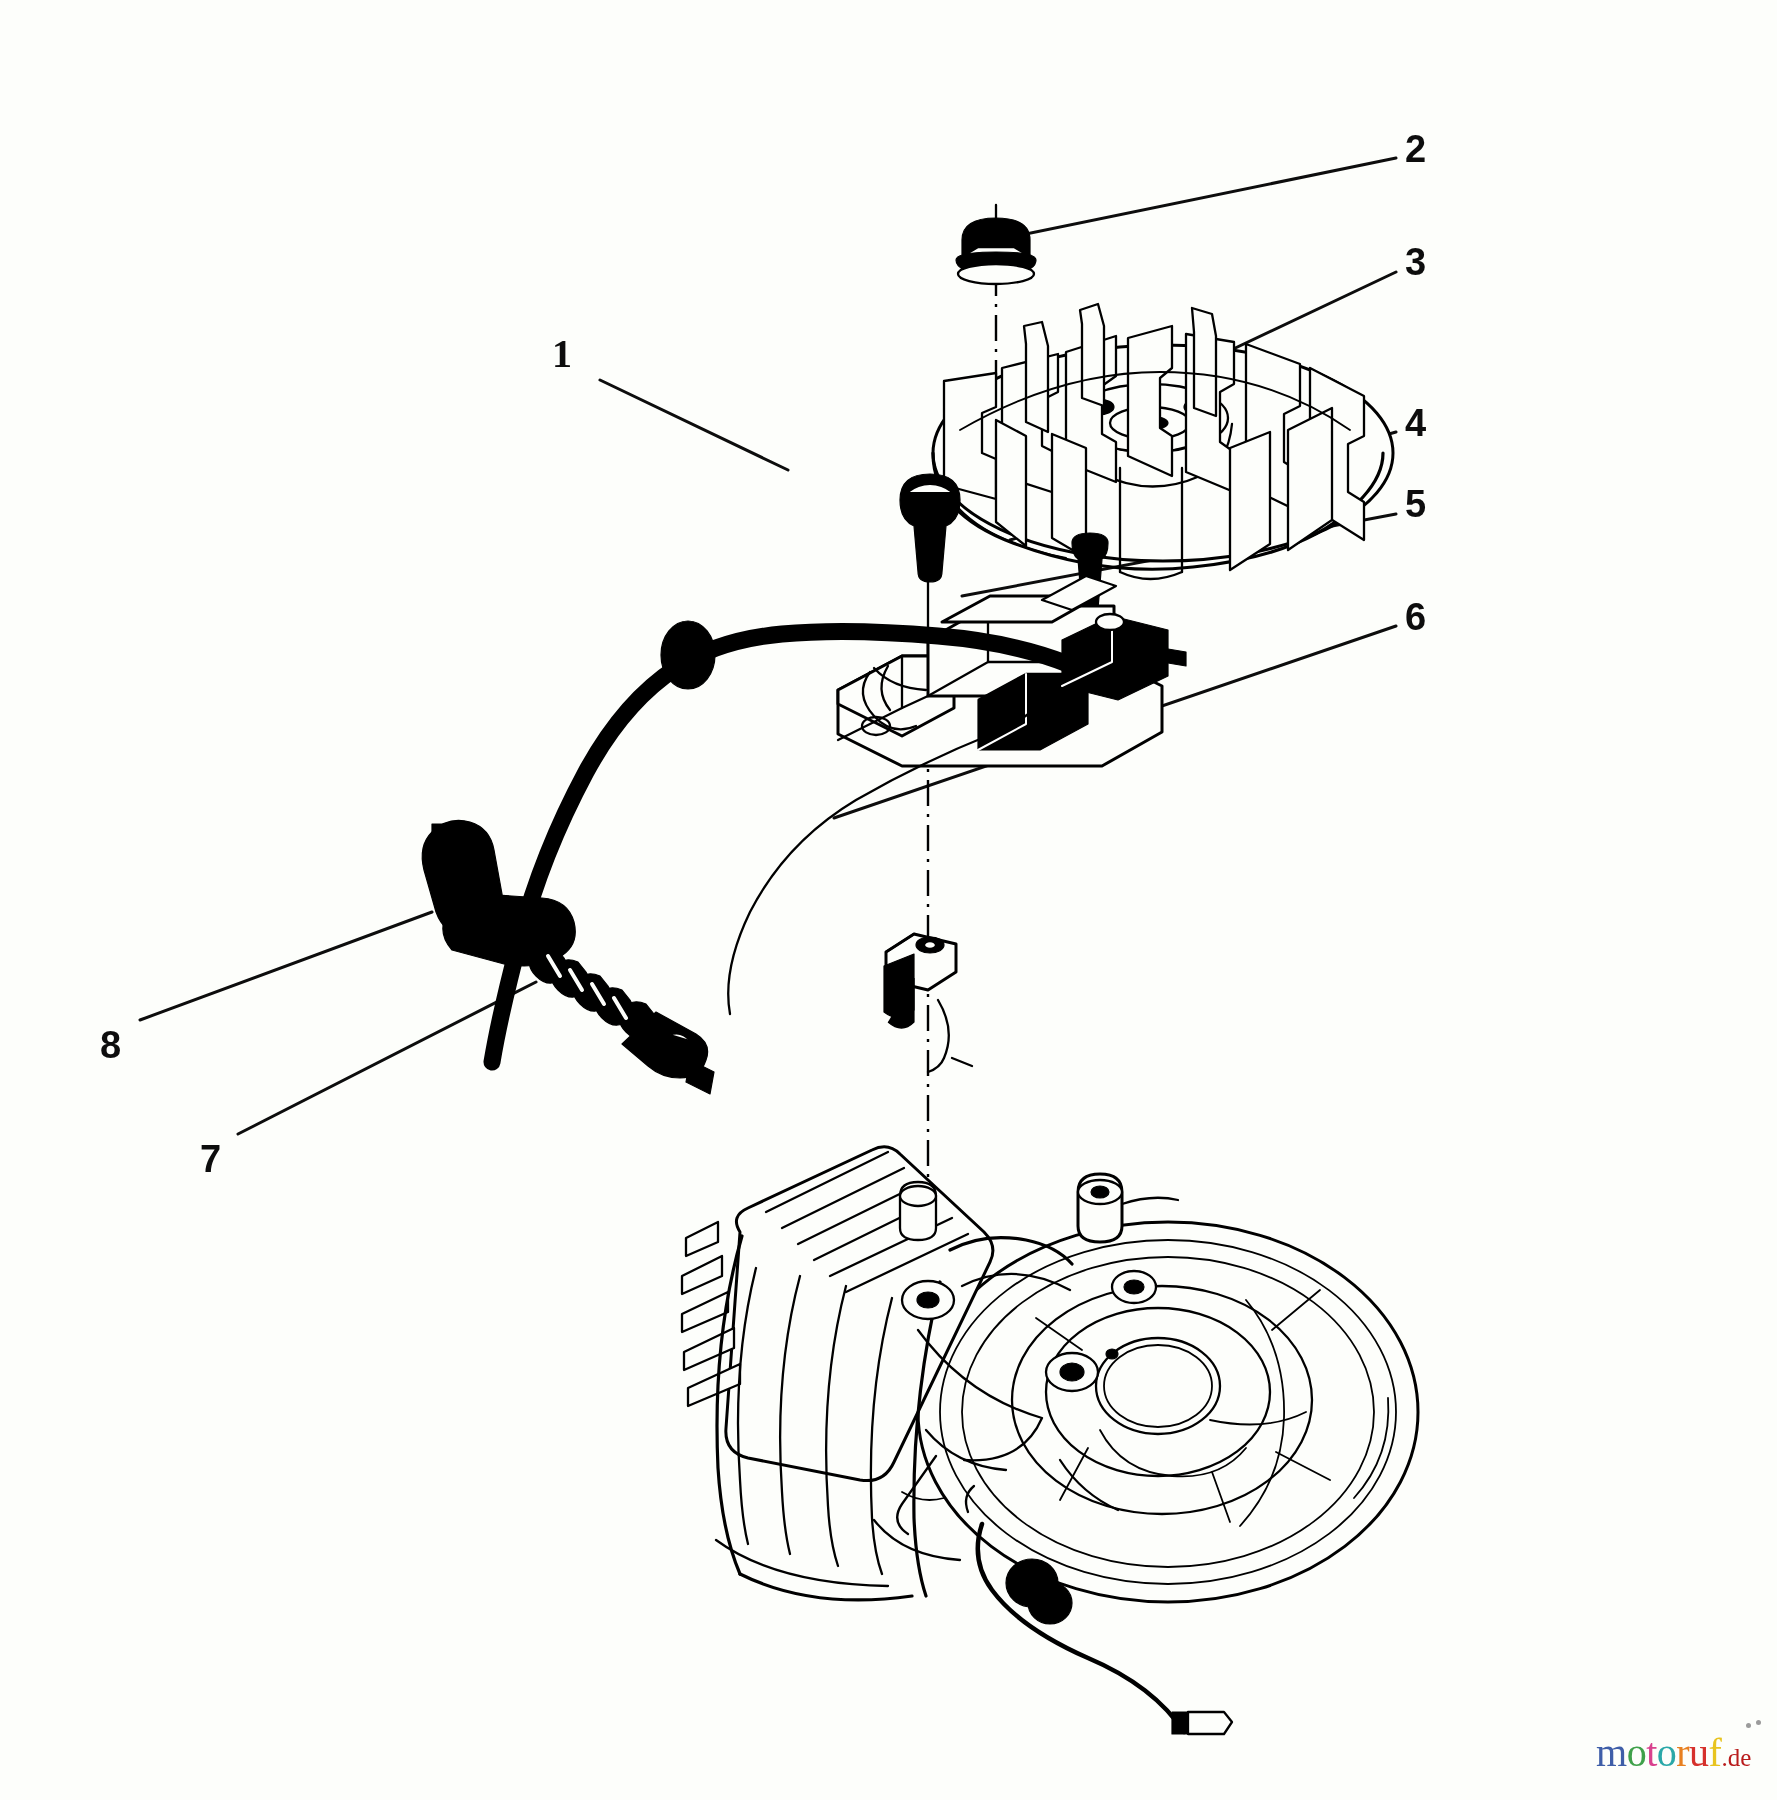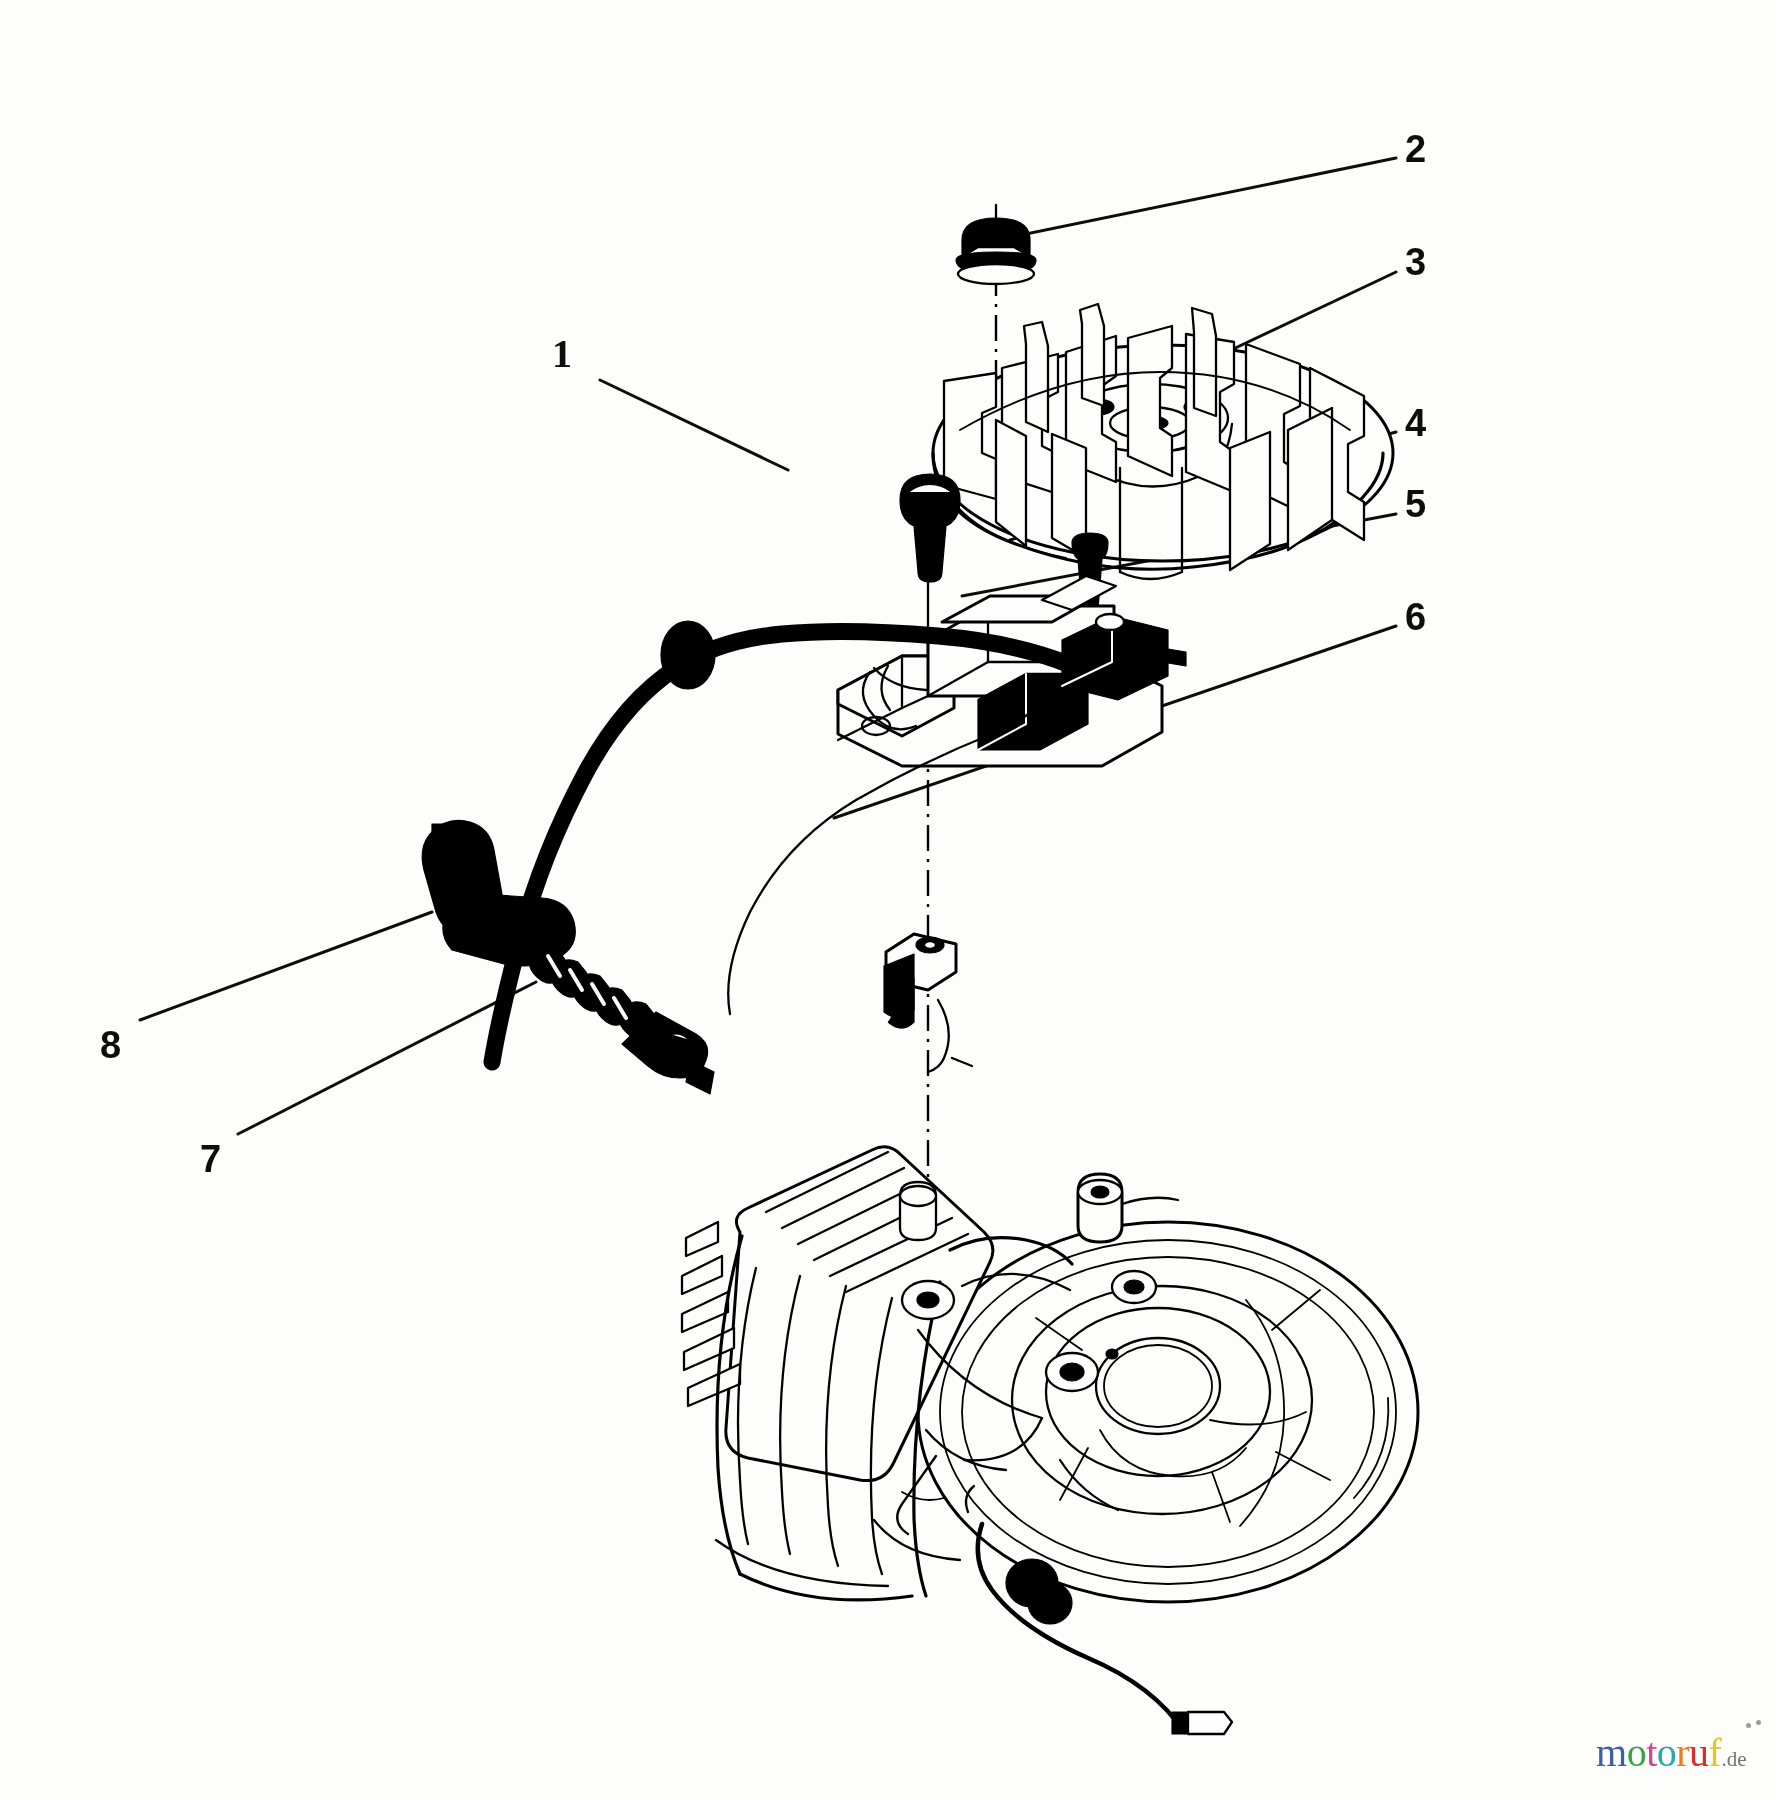--- a/index.html
+++ b/index.html
@@ -43,22 +43,22 @@
     position: absolute;
     left: 1596px;
     top: 1729px;
     font-family: "Liberation Serif", serif;
     font-size: 40px;
     letter-spacing: -0.5px;
     white-space: nowrap;
     user-select: none;
   }
   #watermark .wm-de {
-    font-size: 21px;
-    color: #737373;
+    font-size: 25px;
+    color: #b91c1c;
     letter-spacing: 0px;
   }
   .wm-dot {
     position: absolute;
     width: 5px;
     height: 5px;
     border-radius: 50%;
     background: #9b9b9b;
   }
 </style>

